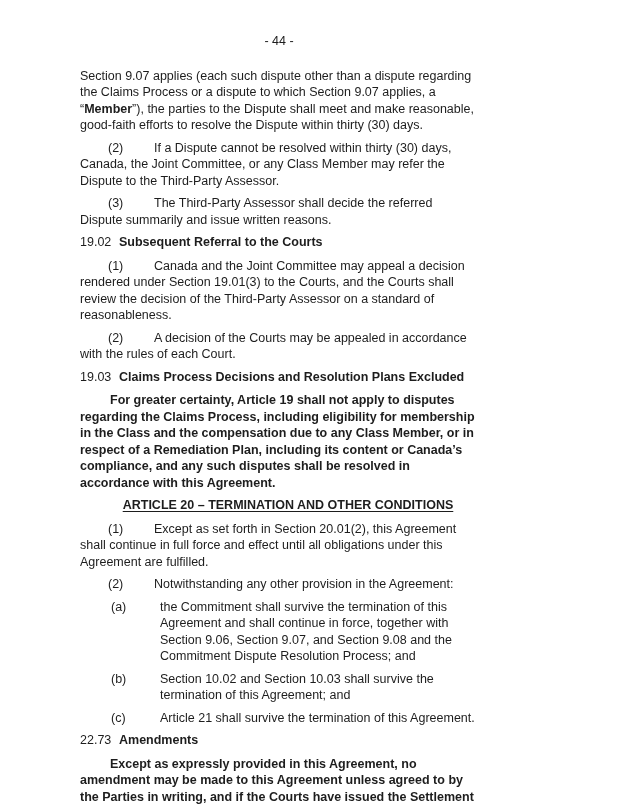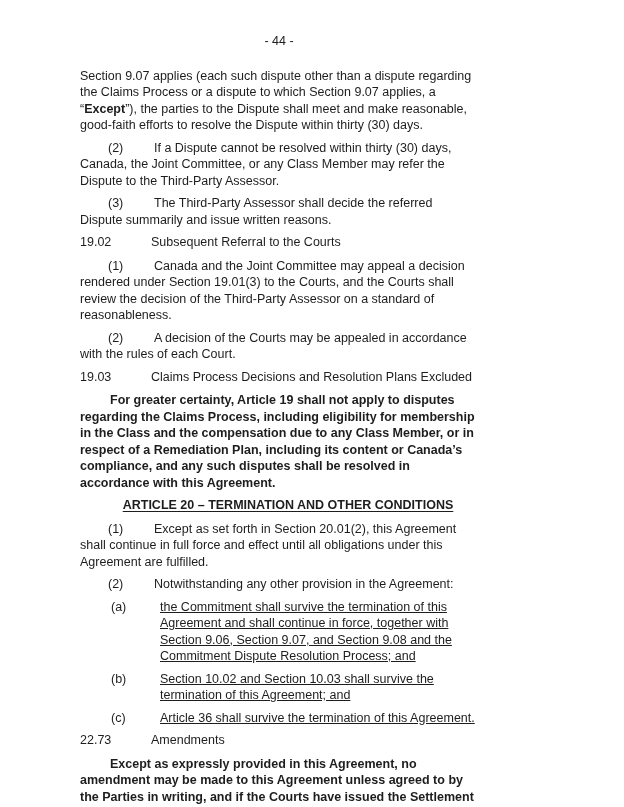--- a/index.html
+++ b/index.html
@@ -43,56 +43,54 @@
     font-size: 12.5px;
     font-weight: 400;
     margin: 5px 0 7px 0;
     line-height: 16.5px;
   }
   .secnum {
     display: inline-block;
     width: 39px;
   }
   .sectitle {
-    font-weight: 400;
-    margin-left: 32px;
+    font-weight: 700;
   }
   .article-heading {
     font-size: 12.5px;
     font-weight: 700;
     text-align: center;
     margin: 6px 0 7px 0;
     line-height: 16.5px;
   }
   .article-heading .underlined {
     text-decoration: underline;
     text-underline-offset: 2px;
     margin-left: 18px;
   }
   .sub-item {
     margin: 0 0 6px 80px;
-    text-decoration: underline;
   }
   .marker {
     display: inline-block;
     width: 49px;
     margin-left: -49px;
   }
   b.term {
     font-weight: 700;
   }
 </style>
 </head>
 <body>
 
 <div class="page">
 
   <div class="page-number">- 44 -</div>
 
-  <p class="cont"><span>Section 9.07 applies (each such dispute other than a dispute regarding the Claims Process or a dispute to which Section 9.07 applies, a “</span><b class="term">Except</b><span>”), the parties to the Dispute shall meet and make reasonable, good-faith efforts to resolve the Dispute within thirty (30) days.</span></p>
+  <p class="cont"><span>Section 9.07 applies (each such dispute other than a dispute regarding the Claims Process or a dispute to which Section 9.07 applies, a “</span><b class="term">Member</b><span>”), the parties to the Dispute shall meet and make reasonable, good-faith efforts to resolve the Dispute within thirty (30) days.</span></p>
 
   <p class="clause"><span class="cnum">(2)</span><span>If a Dispute cannot be resolved within thirty (30) days, Canada, the Joint Committee, or any Class Member may refer the Dispute to the Third-Party Assessor.</span></p>
 
   <p class="clause"><span class="cnum">(3)</span><span>The Third-Party Assessor shall decide the referred Dispute summarily and issue written reasons.</span></p>
 
   <div class="sec-heading"><span class="secnum">19.02</span><span class="sectitle">Subsequent Referral to the Courts</span></div>
 
   <p class="clause"><span class="cnum">(1)</span><span>Canada and the Joint Committee may appeal a decision rendered under Section 19.01(3) to the Courts, and the Courts shall review the decision of the Third-Party Assessor on a standard of reasonableness.</span></p>
 
   <p class="clause"><span class="cnum">(2)</span><span>A decision of the Courts may be appealed in accordance with the rules of each Court.</span></p>
@@ -105,19 +103,19 @@
 
 
   <p class="clause"><span class="cnum">(1)</span><span>Except as set forth in Section 20.01(2), this Agreement shall continue in full force and effect until all obligations under this Agreement are fulfilled.</span></p>
 
   <p class="clause"><span class="cnum">(2)</span><span>Notwithstanding any other provision in the Agreement:</span></p>
 
   <div class="sub-item"><span class="marker">(a)</span><span>the Commitment shall survive the termination of this Agreement and shall continue in force, together with Section 9.06, Section 9.07, and Section 9.08 and the Commitment Dispute Resolution Process; and</span></div>
 
   <div class="sub-item"><span class="marker">(b)</span><span>Section 10.02 and Section 10.03 shall survive the termination of this Agreement; and</span></div>
 
-  <div class="sub-item"><span class="marker">(c)</span><span>Article 36 shall survive the termination of this Agreement.</span></div>
+  <div class="sub-item"><span class="marker">(c)</span><span>Article 21 shall survive the termination of this Agreement.</span></div>
 
   <div class="sec-heading"><span class="secnum">22.73</span><span class="sectitle">Amendments</span></div>
 
   <p class="plain">Except as expressly provided in this Agreement, no amendment may be made to this Agreement unless agreed to by the Parties in writing, and if the Courts have issued the Settlement Approval Orders, then any amendment shall only be effective once approved by the Courts.</p>
 
 </div>
 
 </body></html>

